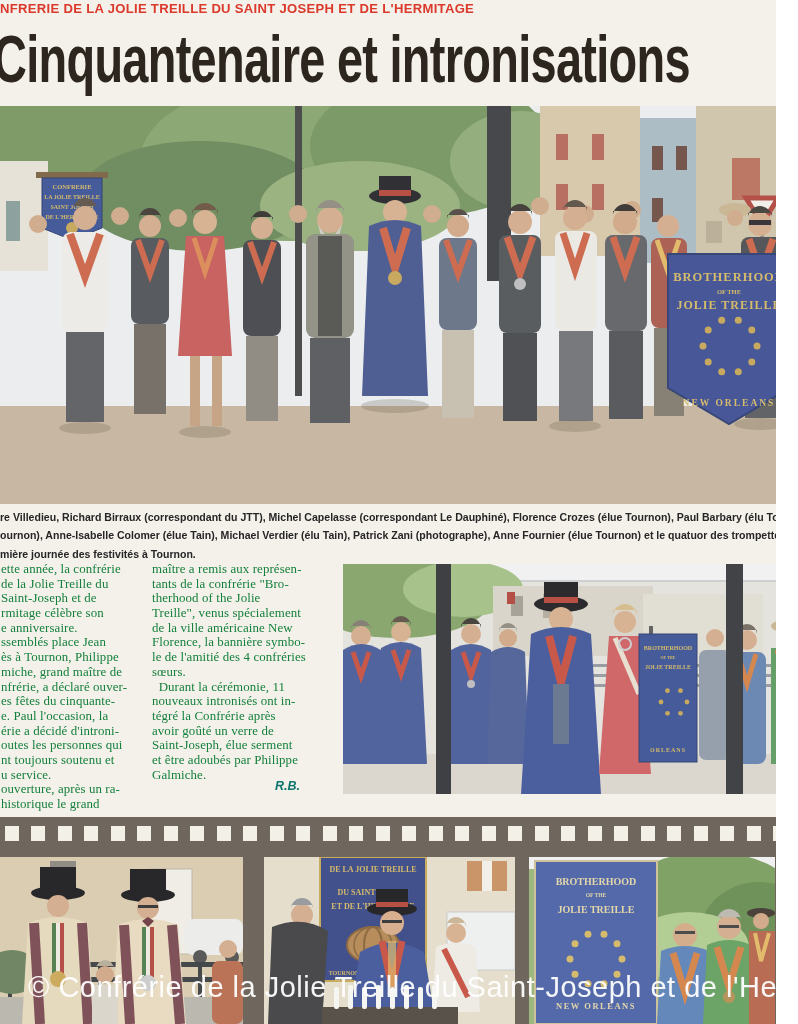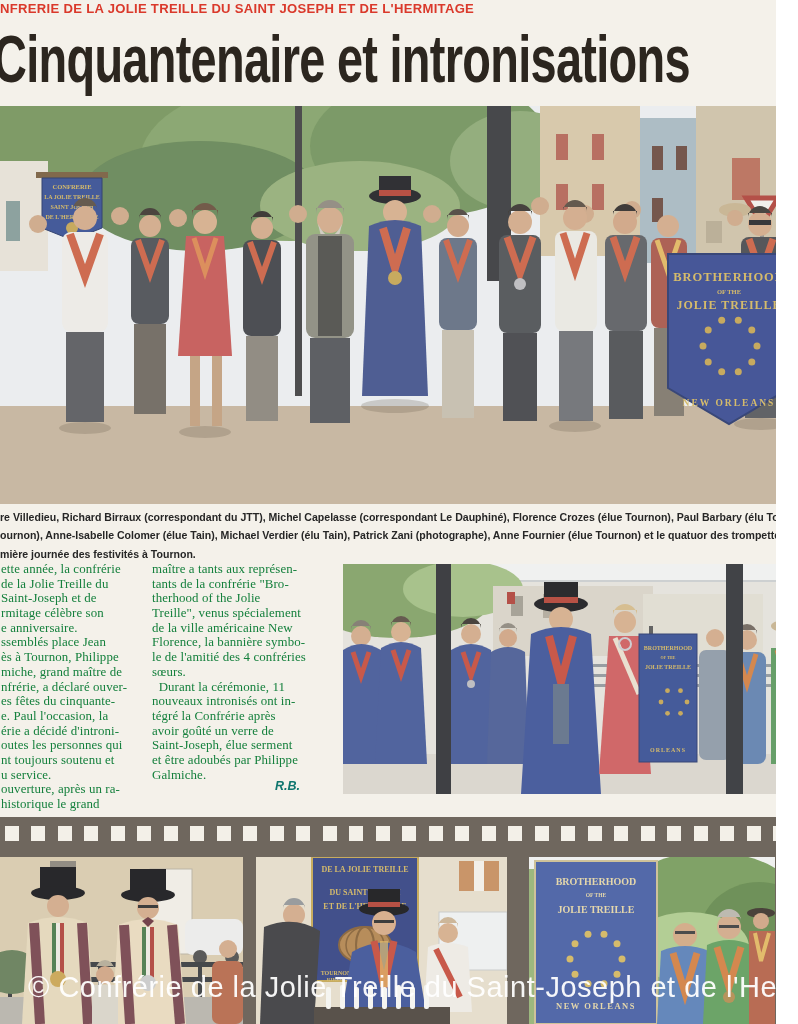--- a/index.html
+++ b/index.html
@@ -25,21 +25,21 @@
         color:#15803d;letter-spacing:.1px;}
   .byline{position:absolute;top:779px;left:240px;width:60px;text-align:right;
         font-family:"Liberation Sans",sans-serif;font-style:italic;font-weight:bold;
         font-size:12.5px;color:#0f766e;}
   .photo2{top:564px;left:343px;width:455px;height:230px;}
   .filmstrip{position:absolute;top:817px;left:0;width:798px;height:207px;background:#6f675e;}
   .sprockets{position:absolute;top:9px;left:5px;width:788px;height:15px;
         background:repeating-linear-gradient(90deg,#f3f0e8 0 14px,rgba(0,0,0,0) 14px 26.5px);}
   .fphoto{position:absolute;top:40px;height:167px;}
   .f1{left:0;width:243px;}
-  .f2{left:256px;width:251px;text-decoration:underline;}
+  .f2{left:264px;width:251px;text-decoration:underline;}
   .f3{left:529px;width:246px;}
   .watermark{position:absolute;top:971px;left:28px;width:770px;overflow:hidden;white-space:nowrap;
         font-family:"Liberation Sans",sans-serif;font-size:29px;letter-spacing:.5px;
         color:rgba(255,255,255,.94);}
   svg text{font-family:"Liberation Serif",serif;}
   .gold-t{fill:#d9b54a;font-weight:bold;}
   .gold-l{fill:#e6d49a;font-weight:bold;}
 </style>
 </head>
 <body>
@@ -247,21 +247,21 @@
       <div class="tline">es fêtes du cinquante-</div>
       <div class="tline">e. Paul l'occasion, la</div>
       <div class="tline">érie a décidé d'introni-</div>
       <div class="tline">outes les personnes qui</div>
       <div class="tline">nt toujours soutenu et</div>
       <div class="tline">u service.</div>
       <div class="tline">ouverture, après un ra-</div>
       <div class="tline">historique le grand</div>
     </div>
   <div class="col col2">
-      <div class="tline">maître a tants aux représen-</div>
+      <div class="tline">maître a remis aux représen-</div>
       <div class="tline">tants de la confrérie "Bro-</div>
       <div class="tline">therhood of the Jolie</div>
       <div class="tline">Treille", venus spécialement</div>
       <div class="tline">de la ville américaine New</div>
       <div class="tline">Florence, la bannière symbo-</div>
       <div class="tline">le de l'amitié des 4 confréries</div>
       <div class="tline">sœurs.</div>
       <div class="tline">  Durant la cérémonie, 11</div>
       <div class="tline">nouveaux intronisés ont in-</div>
       <div class="tline">tégré la Confrérie après</div>

